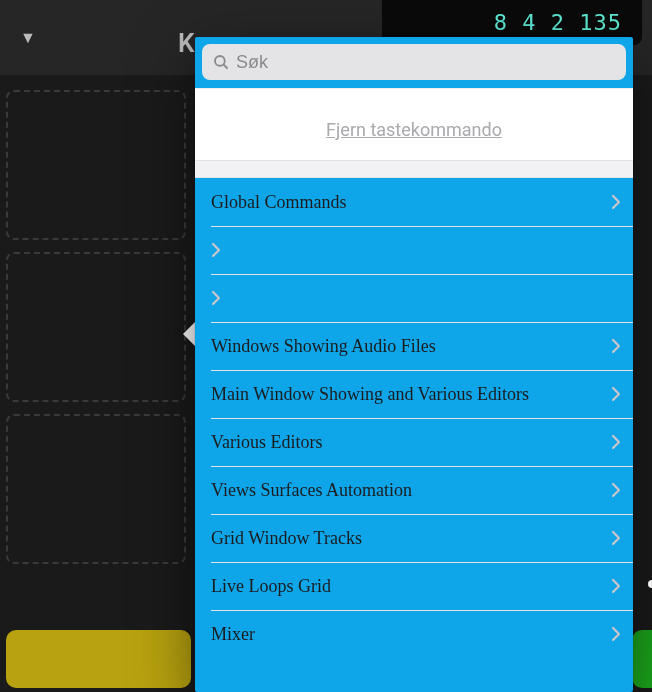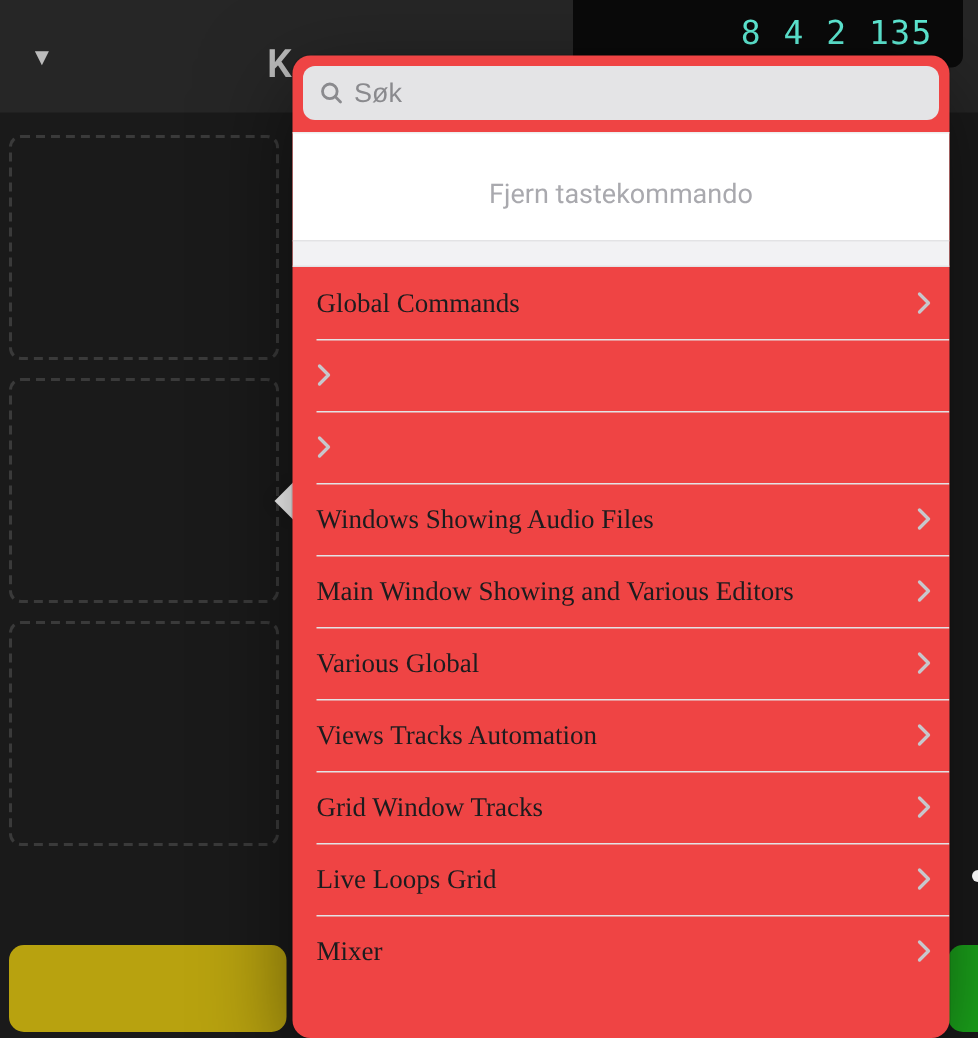--- a/index.html
+++ b/index.html
@@ -82,22 +82,22 @@
       border-radius: 10px 0 0 10px;
     }
     
     
     .popover {
       position: absolute;
       left: 195px;
       top: 37px;
       width: 438px;
       height: 655px;
-      background: #ef4444;
-      border-radius: 12px;
+      background: #0ea5e9;
+      border-radius: 2px;
       box-shadow: 0 20px 60px rgba(0,0,0,0.5), 0 0 0 1px rgba(0,0,0,0.08);
       overflow: hidden;
       display: flex;
       flex-direction: column;
     }
     .popover-arrow {
       position: absolute;
       left: 183px;
       top: 320px;
       width: 0; height: 0;
@@ -132,20 +132,21 @@
     .search-input::placeholder { color: #8a8a8e; }
     .remove-btn {
       text-align: center;
       font-size: 18px;
       color: #a9a9ae;
       padding: 30px 0 20px 0;
       cursor: default;
       border-top: 1px solid #eee;
       margin-top: 8px;
       background: #fff;
+      text-decoration: underline;
     }
     .spacer-row {
       height: 18px;
       background: #f2f2f4;
       border-top: 1px solid #e3e3e5;
       border-bottom: 1px solid #e3e3e5;
     }
     
     .list {
       flex: 1;
@@ -251,29 +252,29 @@
     </div>
     <div class="list-item">
       <span>Main Window Showing and Various Editors</span>
       <span class="chevron">
         <svg width="10" height="16" viewBox="0 0 10 16" fill="none" stroke="#c7c7cc" stroke-width="2.2" stroke-linecap="round" stroke-linejoin="round">
             <polyline points="2,2 8,8 2,14"></polyline>
           </svg>
       </span>
     </div>
     <div class="list-item">
-      <span>Various Global</span>
-      <span class="chevron">
-        <svg width="10" height="16" viewBox="0 0 10 16" fill="none" stroke="#c7c7cc" stroke-width="2.2" stroke-linecap="round" stroke-linejoin="round">
-            <polyline points="2,2 8,8 2,14"></polyline>
-          </svg>
-      </span>
-    </div>
-    <div class="list-item">
-      <span>Views Tracks Automation</span>
+      <span>Various Editors</span>
+      <span class="chevron">
+        <svg width="10" height="16" viewBox="0 0 10 16" fill="none" stroke="#c7c7cc" stroke-width="2.2" stroke-linecap="round" stroke-linejoin="round">
+            <polyline points="2,2 8,8 2,14"></polyline>
+          </svg>
+      </span>
+    </div>
+    <div class="list-item">
+      <span>Views Surfaces Automation</span>
       <span class="chevron">
         <svg width="10" height="16" viewBox="0 0 10 16" fill="none" stroke="#c7c7cc" stroke-width="2.2" stroke-linecap="round" stroke-linejoin="round">
             <polyline points="2,2 8,8 2,14"></polyline>
           </svg>
       </span>
     </div>
     <div class="list-item">
       <span>Grid Window Tracks</span>
       <span class="chevron">
         <svg width="10" height="16" viewBox="0 0 10 16" fill="none" stroke="#c7c7cc" stroke-width="2.2" stroke-linecap="round" stroke-linejoin="round">

